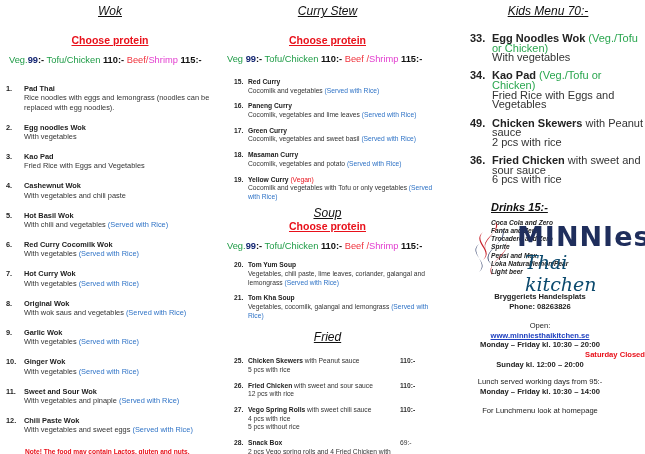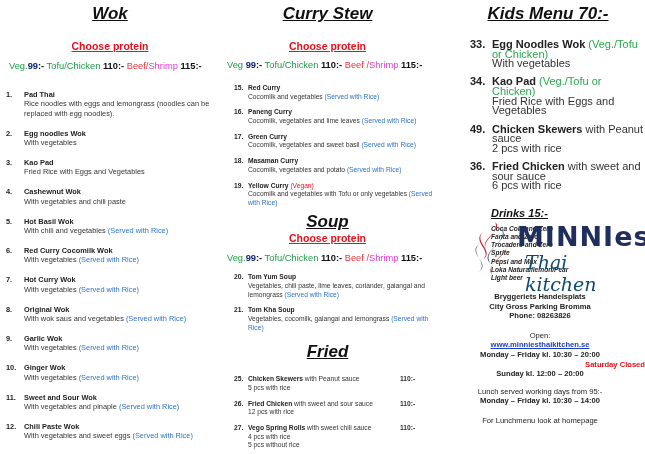--- a/index.html
+++ b/index.html
@@ -3,21 +3,21 @@
   <meta charset="utf-8">
   <style>
     * { margin: 0; padding: 0; box-sizing: border-box; }
     html, body { width: 645px; height: 454px; background: #ffffff; overflow: hidden; }
     body { font-family: "Liberation Sans", sans-serif; color: #222; position: relative; }
     .col { position: absolute; top: 0; }
     .col-wok { left: 0; width: 220px; }
     .col-curry { left: 220px; width: 215px; }
     .col-kids { left: 435px; width: 210px; }
 
-    .sec-title { text-align: center; font-weight: bold; font-style: italic; text-decoration: underline; color: #111; font-size: 17px; }
+    .sec-title { text-align: center; font-weight: normal; font-style: italic; text-decoration: underline; color: #111; font-size: 12px; }
     .choose { text-align: center; font-weight: bold; text-decoration: underline; color: #e8101a; font-size: 10.5px; }
     .price-line { font-size: 9.3px; white-space: nowrap; }
     .pl-green { color: #1d9b45; }
     .pl-navy { color: #0d1f6e; font-weight: bold; }
     .pl-black { color: #111; font-weight: bold; }
     .pl-red { color: #f0323c; }
     .pl-pink { color: #e23ccf; }
 
     .items { list-style: none; }
     .item { position: relative; font-size: 7.4px; line-height: 9.4px; }
@@ -256,21 +256,20 @@
       <path d="M40 20 C50 32, 18 42, 28 56 C16 44, 50 34, 40 20 Z" fill="#c8232c"></path>
       <path d="M18 12 C8 22, 30 30, 18 40 C28 30, 6 22, 18 12 Z" fill="#c8232c"></path>
       <path d="M14 24 C4 34, 24 42, 14 52 C26 42, 2 34, 14 24 Z" fill="#1f2e5c"></path>
     </svg>
     <div class="logo-text">MINNIes</div>
     <div class="logo-sub">Thai kitchen</div>
   </div>
 
   <div class="info" style="top:292px;">
     <div><b>Bryggeriets Handelsplats</b></div>
-    <div><b>City Gross Parking Bromma</b></div>
     <div><b>Phone: 08263826</b></div>
     <div style="margin-top:10px;">Open:</div>
     <div><a class="link">www.minniesthaikitchen.se</a></div>
     <div><b>Monday – Friday kl. 10:30 – 20:00</b></div>
     <div class="closed">Saturday Closed</div>
     <div><b>Sunday kl. 12:00 – 20:00</b></div>
     <div style="margin-top:8px;">Lunch served working days from 95:-</div>
     <div><b>Monday – Friday kl. 10:30 – 14:00</b></div>
     <div style="margin-top:10px;">For Lunchmenu look at homepage</div>
   </div>

